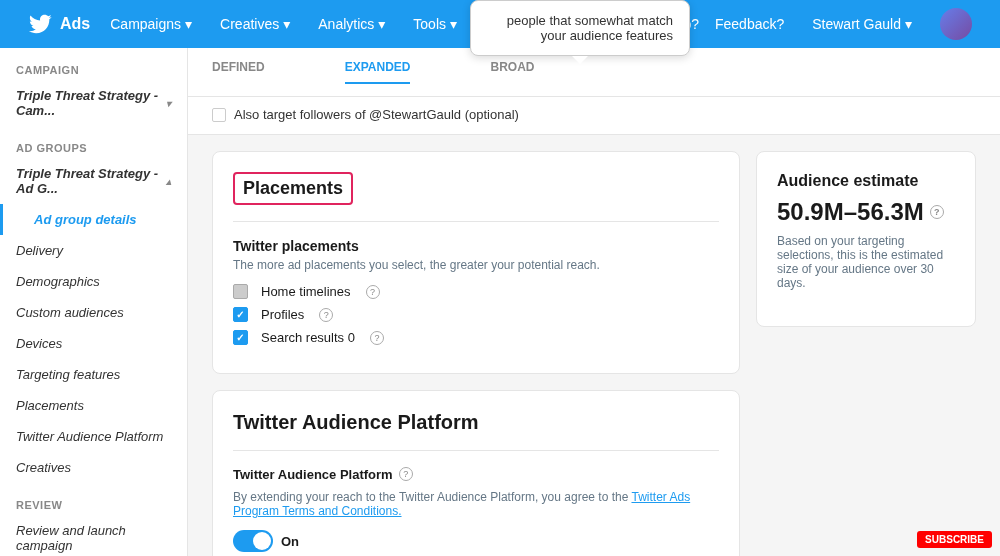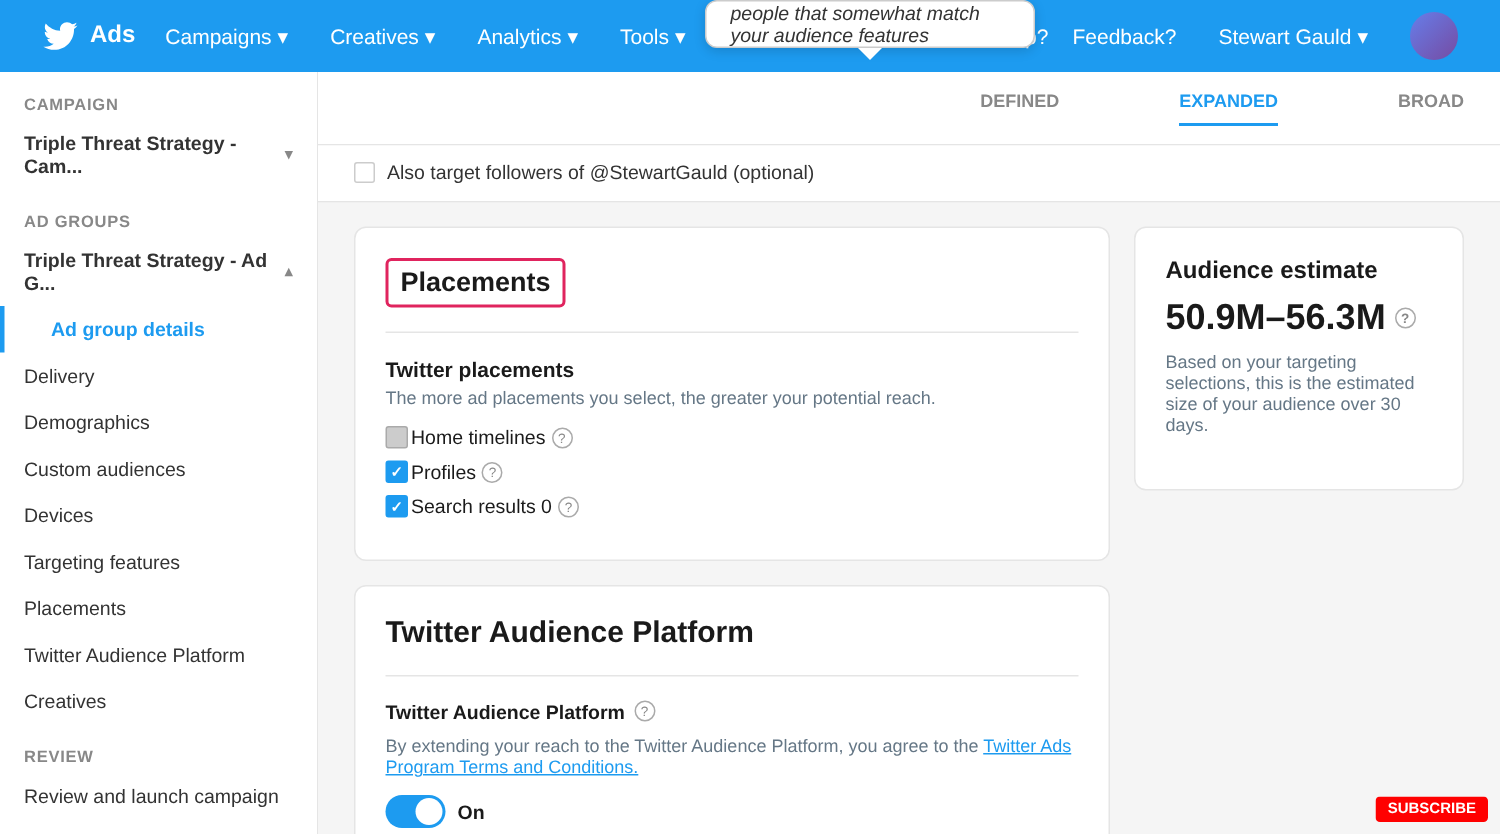--- a/index.html
+++ b/index.html
@@ -20,54 +20,54 @@
     .navbar-right { margin-left: auto; display: flex; align-items: center; gap: 16px; color: white; font-size: 14px; }
     .navbar-right span { cursor: pointer; }
     .navbar-right .user-name { font-weight: 500; }
     .avatar { width: 32px; height: 32px; border-radius: 50%; background: #ccc; overflow: hidden; }
     .avatar-img { width: 100%; height: 100%; background: linear-gradient(135deg, #667eea, #764ba2); }
 
     
     .tooltip-container { position: fixed; top: 0; left: 50%; transform: translateX(-50%); z-index: 200; padding-top: 0; }
     .tooltip-box {
       background: white; border: 1px solid #ccc; border-radius: 8px;
-      padding: 0 16px; font-size: 13px; color: #333; max-width: 220px;
-      text-align: left; box-shadow: 0 2px 8px rgba(0,0,0,0.15); font-style: italic;
+      padding: 12px 16px; font-size: 13px; color: #333; max-width: 220px;
+      text-align: right; box-shadow: 0 2px 8px rgba(0,0,0,0.15);
     }
     .tooltip-arrow { width: 0; height: 0; border-left: 8px solid transparent; border-right: 8px solid transparent; border-top: 8px solid white; margin: 0 auto; }
 
     
     .layout { display: flex; margin-top: 48px; height: calc(100vh - 48px); }
 
     
     .sidebar {
-      width: 212px; background: white; border-right: 1px solid #e5e5e5;
+      width: 188px; background: white; border-right: 1px solid #e5e5e5;
       overflow-y: auto; flex-shrink: 0; padding-bottom: 20px;
     }
     .sidebar-section-label {
       font-size: 11px; font-weight: 700; color: #888; letter-spacing: 0.5px;
       padding: 16px 16px 4px 16px; text-transform: uppercase;
     }
     .sidebar-item {
       padding: 8px 16px; cursor: pointer; font-size: 13px; color: #333;
-      display: flex; align-items: center; justify-content: space-between;
+      display: flex; align-items: center; justify-content: space-between; font-style: italic;
     }
     .sidebar-item.active { color: #1d9bf0; border-left: 3px solid #1d9bf0; padding-left: 31px; font-weight: 600; }
     .sidebar-item.campaign-name { font-weight: 600; font-size: 13px; }
     .sidebar-item.ad-group-name { font-weight: 600; font-size: 13px; }
     .sidebar-chevron { font-size: 10px; color: #888; }
 
     
     .main-content { flex: 1; overflow-y: auto; padding: 0; background: #f5f5f5; }
 
     
     .progress-section {
       background: white; padding: 12px 24px 0 24px; border-bottom: 1px solid #e5e5e5;
     }
-    .progress-tabs { display: flex; justify-content: flex-end; gap: 80px; padding-bottom: 12px; }
+    .progress-tabs { display: flex; justify-content: flex-start; gap: 80px; padding-bottom: 12px; }
     .progress-tab { text-align: center; font-size: 12px; font-weight: 600; color: #888; position: relative; padding-bottom: 8px; }
     .progress-tab.active { color: #1d9bf0; border-bottom: 2px solid #1d9bf0; }
     .progress-tab::before { content: ''; position: absolute; bottom: -1px; left: 0; right: 0; height: 2px; }
 
     
     .also-target-row {
       background: white; padding: 10px 24px 12px 24px; border-bottom: 1px solid #e5e5e5;
     }
     .checkbox-label { display: flex; align-items: center; gap: 8px; font-size: 13px; color: #333; cursor: pointer; }
     .checkbox-box { width: 14px; height: 14px; border: 1px solid #ccc; border-radius: 2px; background: white; flex-shrink: 0; }
@@ -85,21 +85,21 @@
     .card-title {
       font-size: 18px; font-weight: 700; color: #1a1a1a;
       display: inline-block; padding: 4px 8px;
     }
     .card-title.highlighted { border: 2px solid #e0245e; border-radius: 4px; }
 
     .section-title { font-size: 14px; font-weight: 700; margin-bottom: 4px; }
     .section-subtitle { font-size: 12px; color: #657786; margin-bottom: 12px; }
 
     
-    .checkbox-row { display: flex; align-items: center; gap: 2px; margin-bottom: 8px; font-size: 13px; }
+    .checkbox-row { display: flex; align-items: center; gap: 13px; margin-bottom: 8px; font-size: 13px; }
     .checkbox-checked {
       width: 15px; height: 15px; background: #1d9bf0; border: 1px solid #1d9bf0;
       border-radius: 2px; flex-shrink: 0; display: flex; align-items: center; justify-content: center;
     }
     .checkbox-checked::after { content: '✓'; color: white; font-size: 10px; font-weight: 700; }
     .checkbox-partial {
       width: 15px; height: 15px; background: #ccc; border: 1px solid #aaa;
       border-radius: 2px; flex-shrink: 0;
     }
     .info-icon { display: inline-block; width: 14px; height: 14px; border-radius: 50%; border: 1px solid #aaa; font-size: 9px; text-align: center; line-height: 13px; color: #888; cursor: pointer; margin-left: 2px; }

